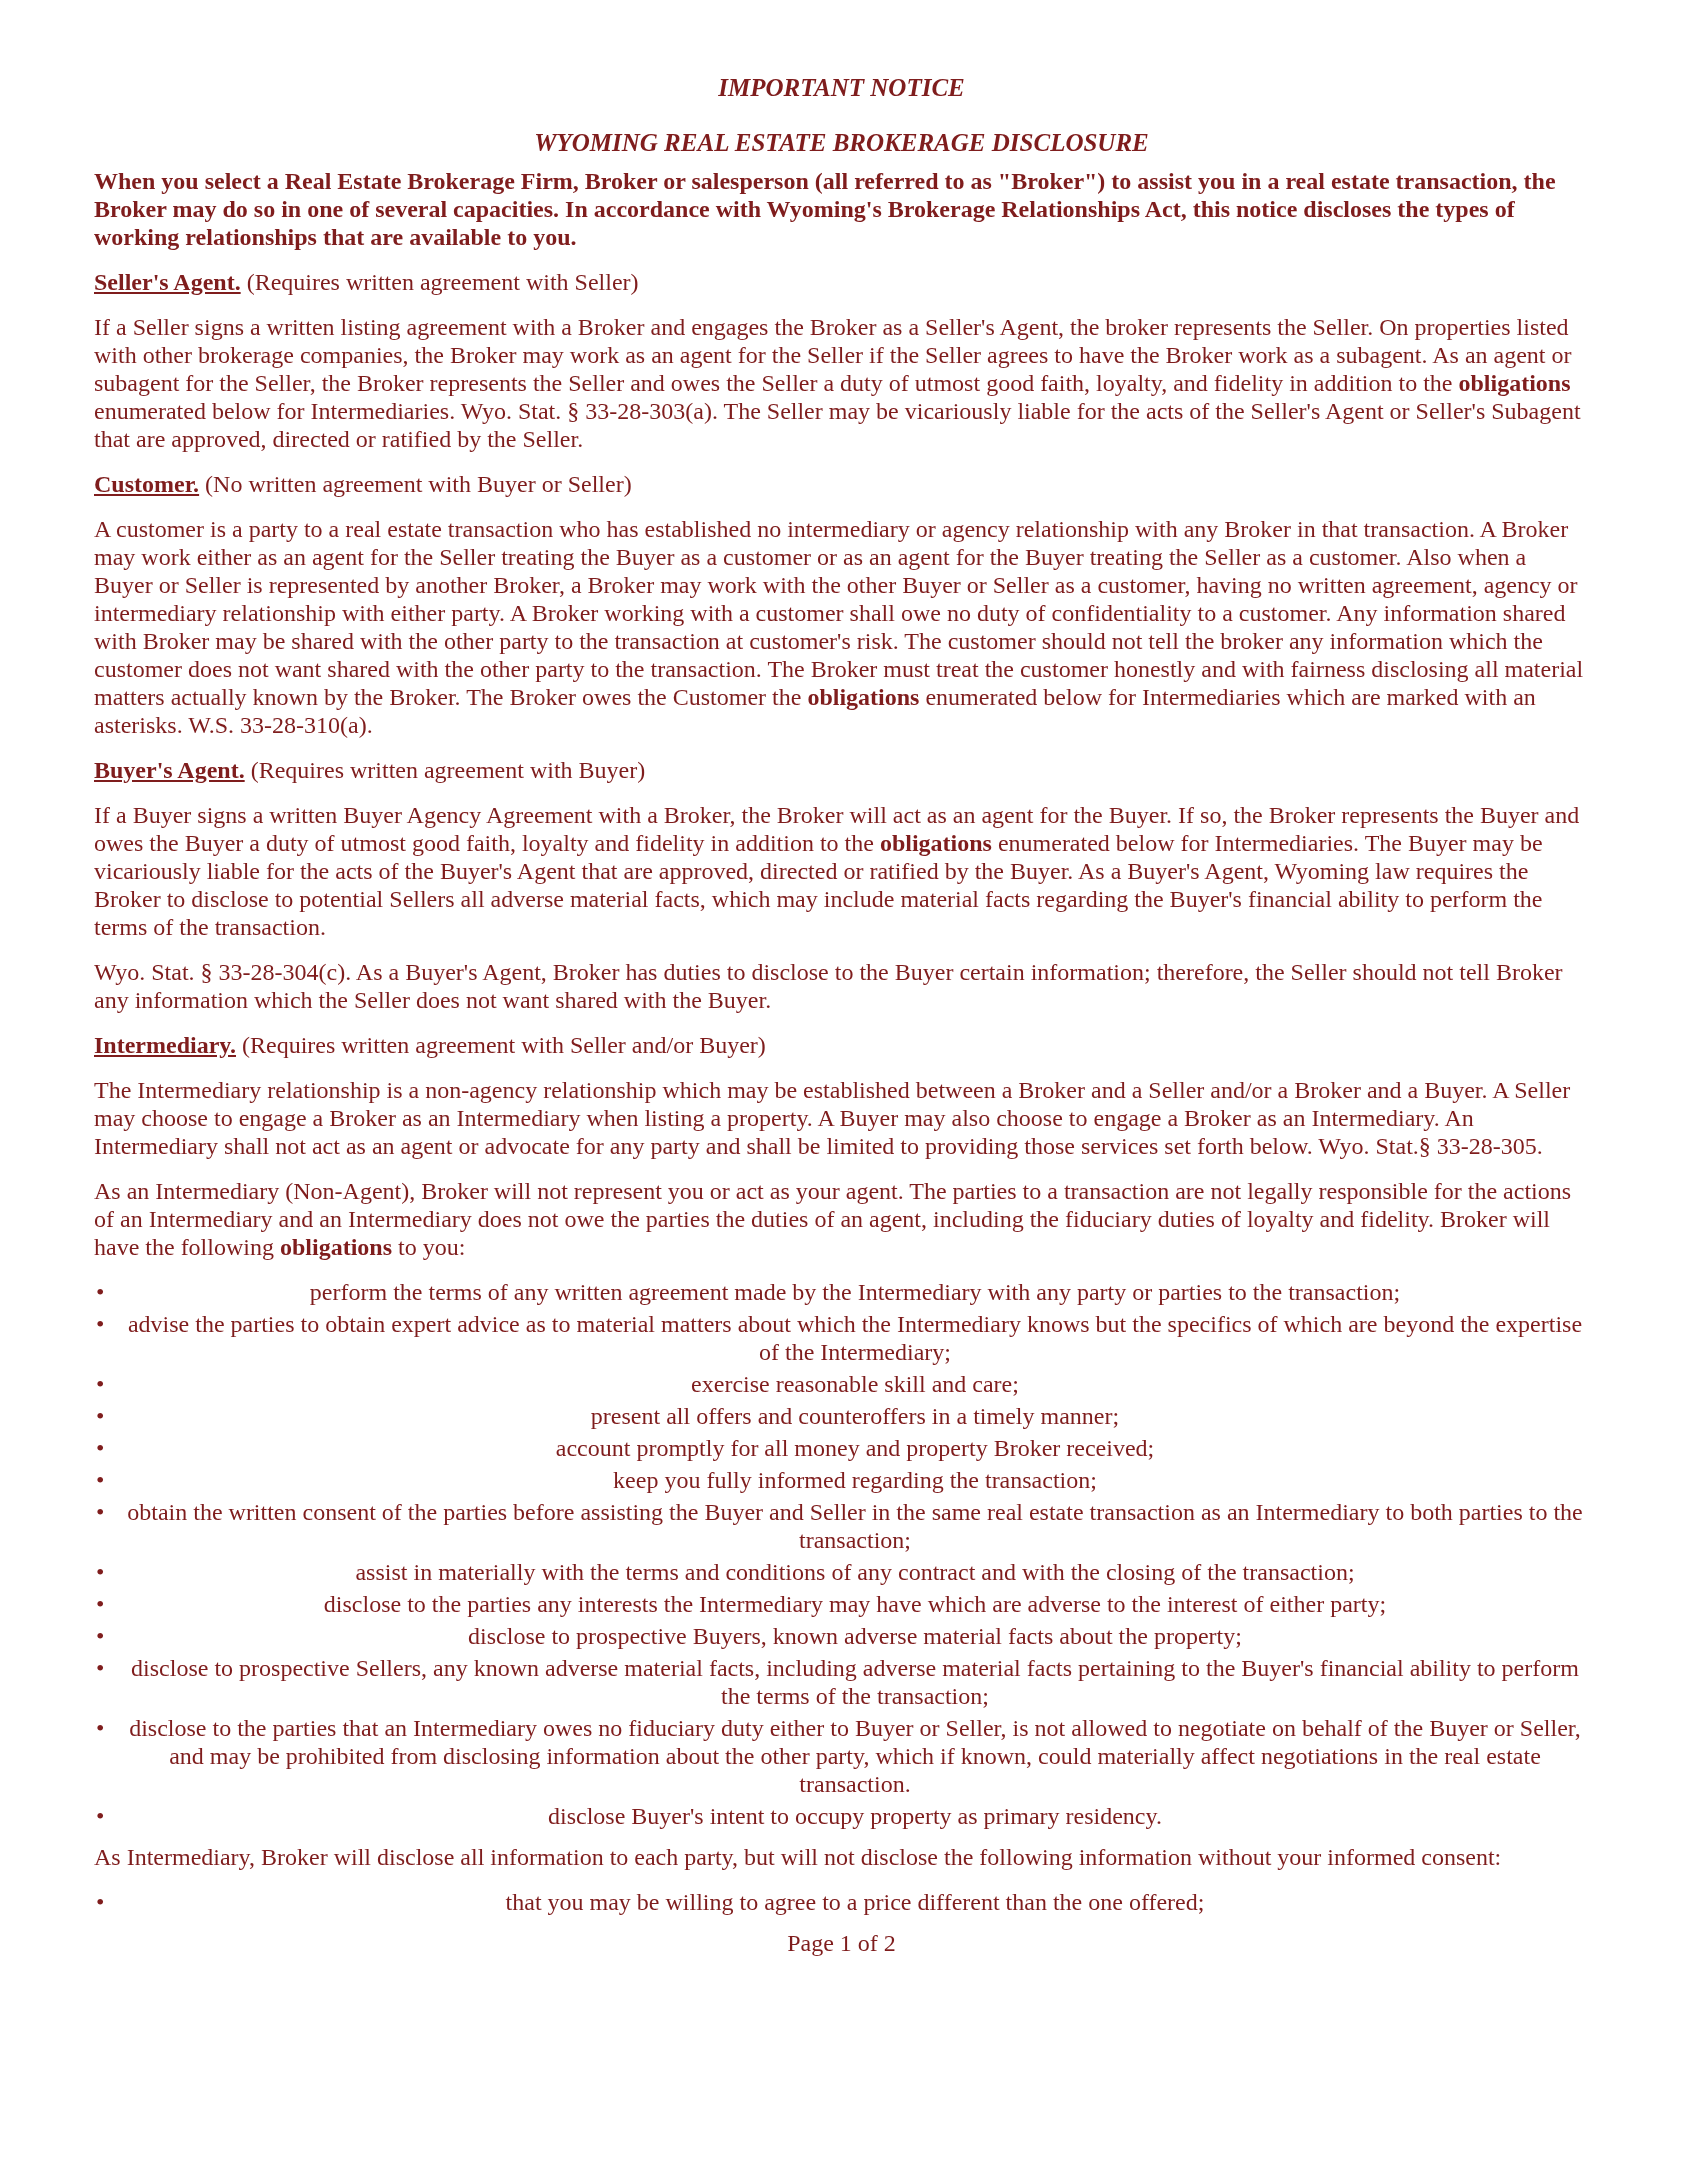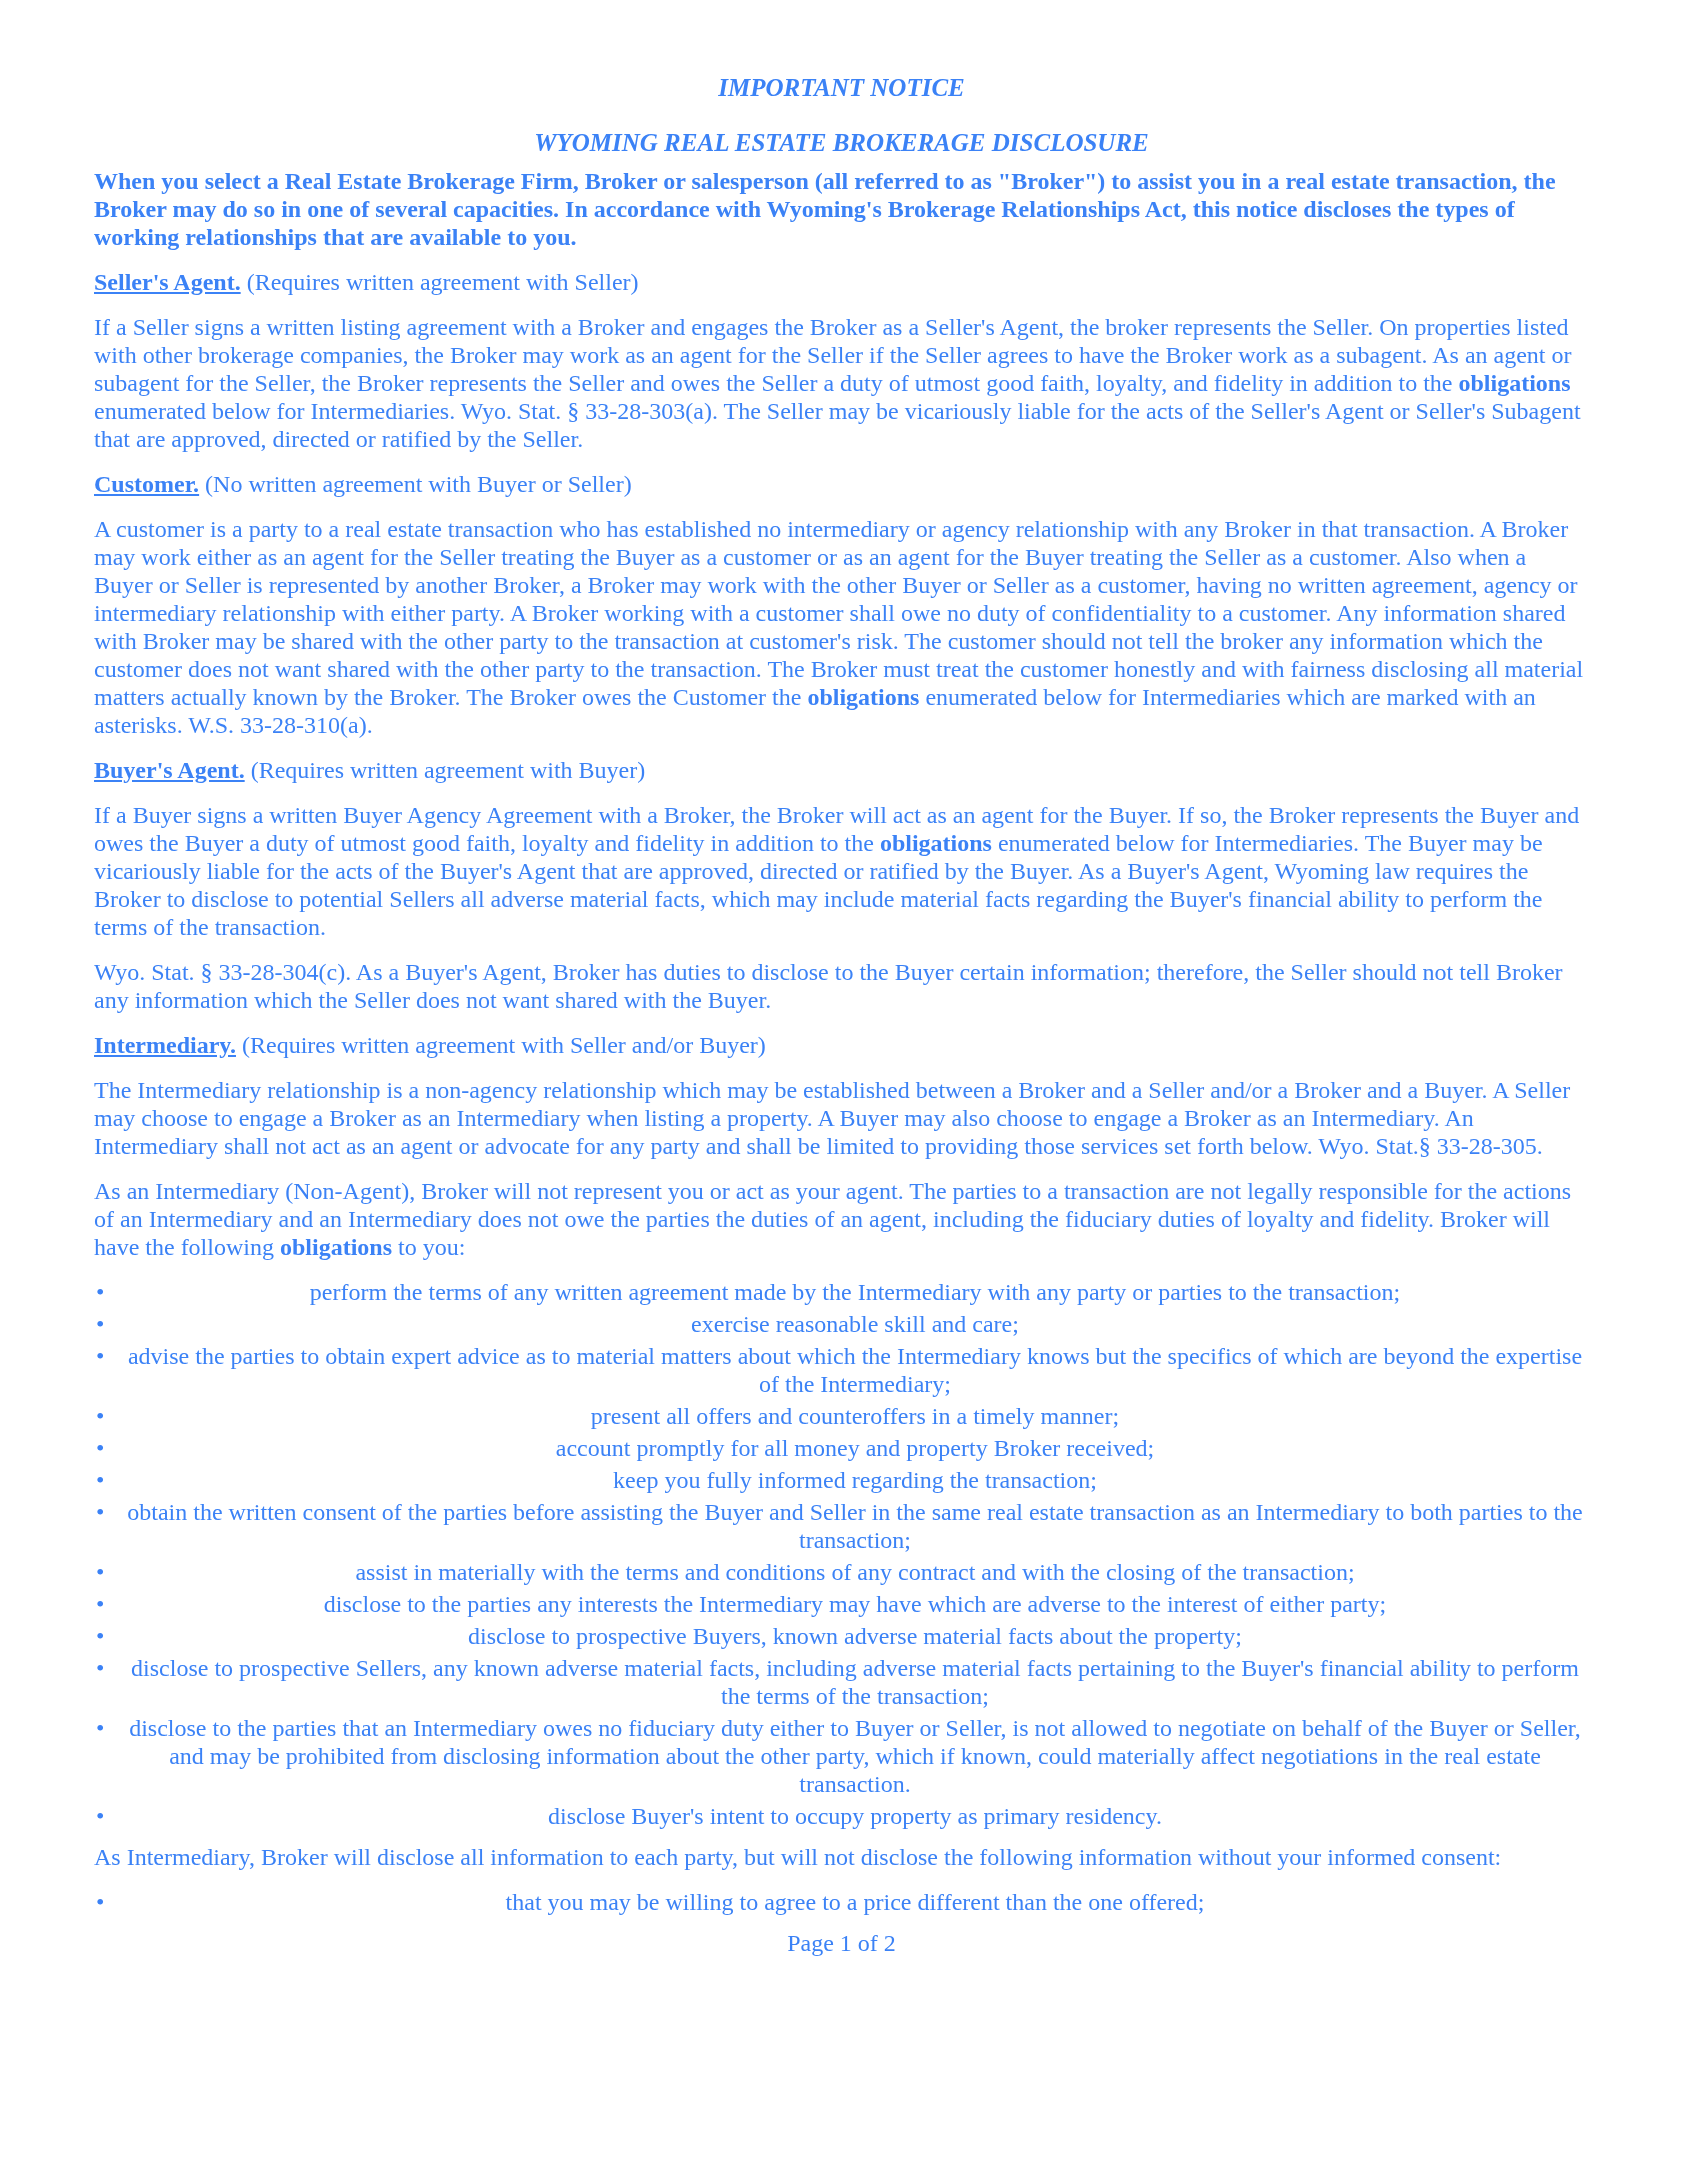--- a/index.html
+++ b/index.html
@@ -1,21 +1,21 @@
 <!DOCTYPE html>
 <html><head>
 <meta charset="utf-8">
 <style>
   html, body { margin: 0; padding: 0; background: #ffffff; }
   .page {
     width: 1683px;
     height: 2178px;
     box-sizing: border-box;
     background: #ffffff;
-    color: #3b82f6;
+    color: #7f1d1d;
     padding: 74px 94px 0 94px;
     font-family: "Liberation Serif", "DejaVu Serif", serif;
     font-size: 24px;
     line-height: 28px;
     overflow: hidden;
   }
   .centered { text-align: center; }
   .doc-title {
     font-size: 25px;
     font-weight: bold;
@@ -81,22 +81,22 @@
     <p>Wyo. Stat. § 33-28-304(c). As a Buyer's Agent, Broker has duties to disclose to the Buyer certain information; therefore, the Seller should not tell Broker any information which the Seller does not want shared with the Buyer.</p>
   </section>
 
   <section>
     <p class="section-heading"><span class="h-label">Intermediary.</span><span> (Requires written agreement with Seller and/or Buyer)</span></p>
     <p>The Intermediary relationship is a non-agency relationship which may be established between a Broker and a Seller and/or a Broker and a Buyer. A Seller may choose to engage a Broker as an Intermediary when listing a property. A Buyer may also choose to engage a Broker as an Intermediary. An Intermediary shall not act as an agent or advocate for any party and shall be limited to providing those services set forth below. Wyo. Stat.§ 33-28-305.</p>
     <p><span>As an Intermediary (Non-Agent), Broker will not represent you or act as your agent. The parties to a transaction are not legally responsible for the actions of an Intermediary and an Intermediary does not owe the parties the duties of an agent, including the fiduciary duties of loyalty and fidelity. Broker will have the following </span><b>obligations</b><span> to you:</span></p>
 
     <ul class="bullets">
       <li>perform the terms of any written agreement made by the Intermediary with any party or parties to the transaction;</li>
+      <li>advise the parties to obtain expert advice as to material matters about which the Intermediary knows but the specifics of which are beyond the expertise of the Intermediary;</li>
       <li>exercise reasonable skill and care;</li>
-      <li>advise the parties to obtain expert advice as to material matters about which the Intermediary knows but the specifics of which are beyond the expertise of the Intermediary;</li>
       <li>present all offers and counteroffers in a timely manner;</li>
       <li>account promptly for all money and property Broker received;</li>
       <li>keep you fully informed regarding the transaction;</li>
       <li>obtain the written consent of the parties before assisting the Buyer and Seller in the same real estate transaction as an Intermediary to both parties to the transaction;</li>
       <li>assist in materially with the terms and conditions of any contract and with the closing of the transaction;</li>
       <li>disclose to the parties any interests the Intermediary may have which are adverse to the interest of either party;</li>
       <li>disclose to prospective Buyers, known adverse material facts about the property;</li>
       <li>disclose to prospective Sellers, any known adverse material facts, including adverse material facts pertaining to the Buyer's financial ability to perform the terms of the transaction;</li>
       <li>disclose to the parties that an Intermediary owes no fiduciary duty either to Buyer or Seller, is not allowed to negotiate on behalf of the Buyer or Seller, and may be prohibited from disclosing information about the other party, which if known, could materially affect negotiations in the real estate transaction.</li>
       <li>disclose Buyer's intent to occupy property as primary residency.</li>

